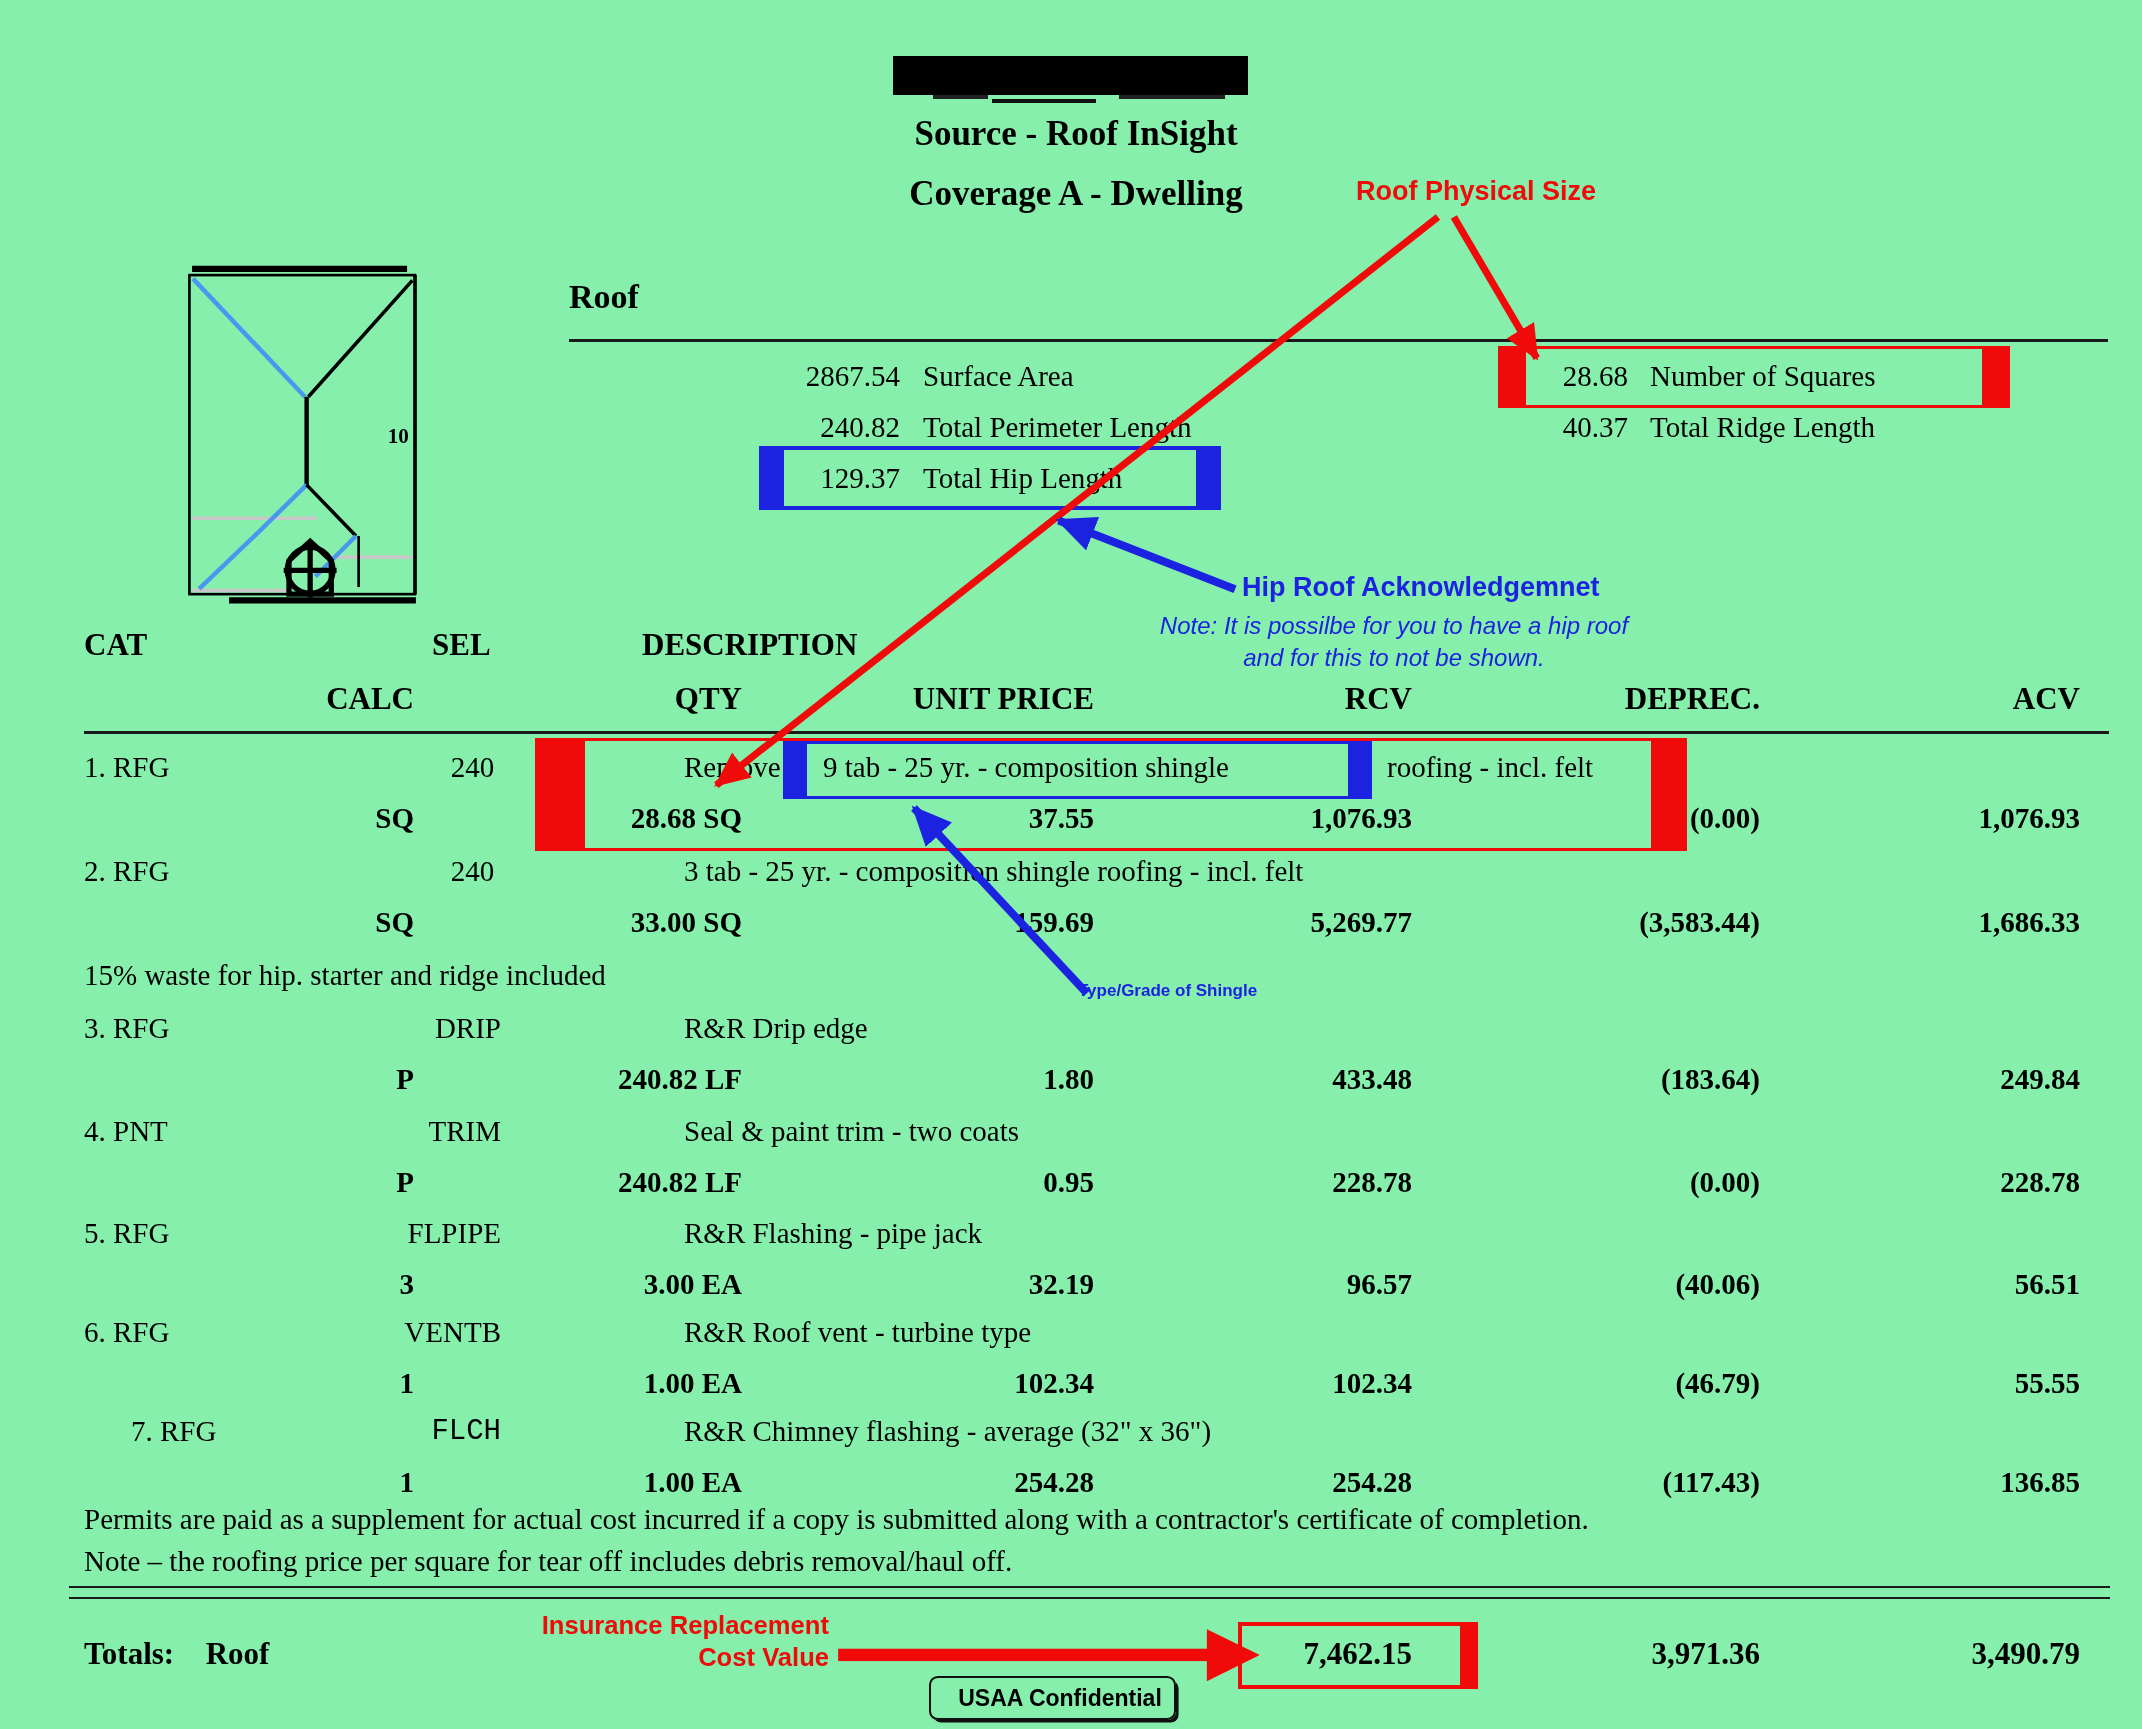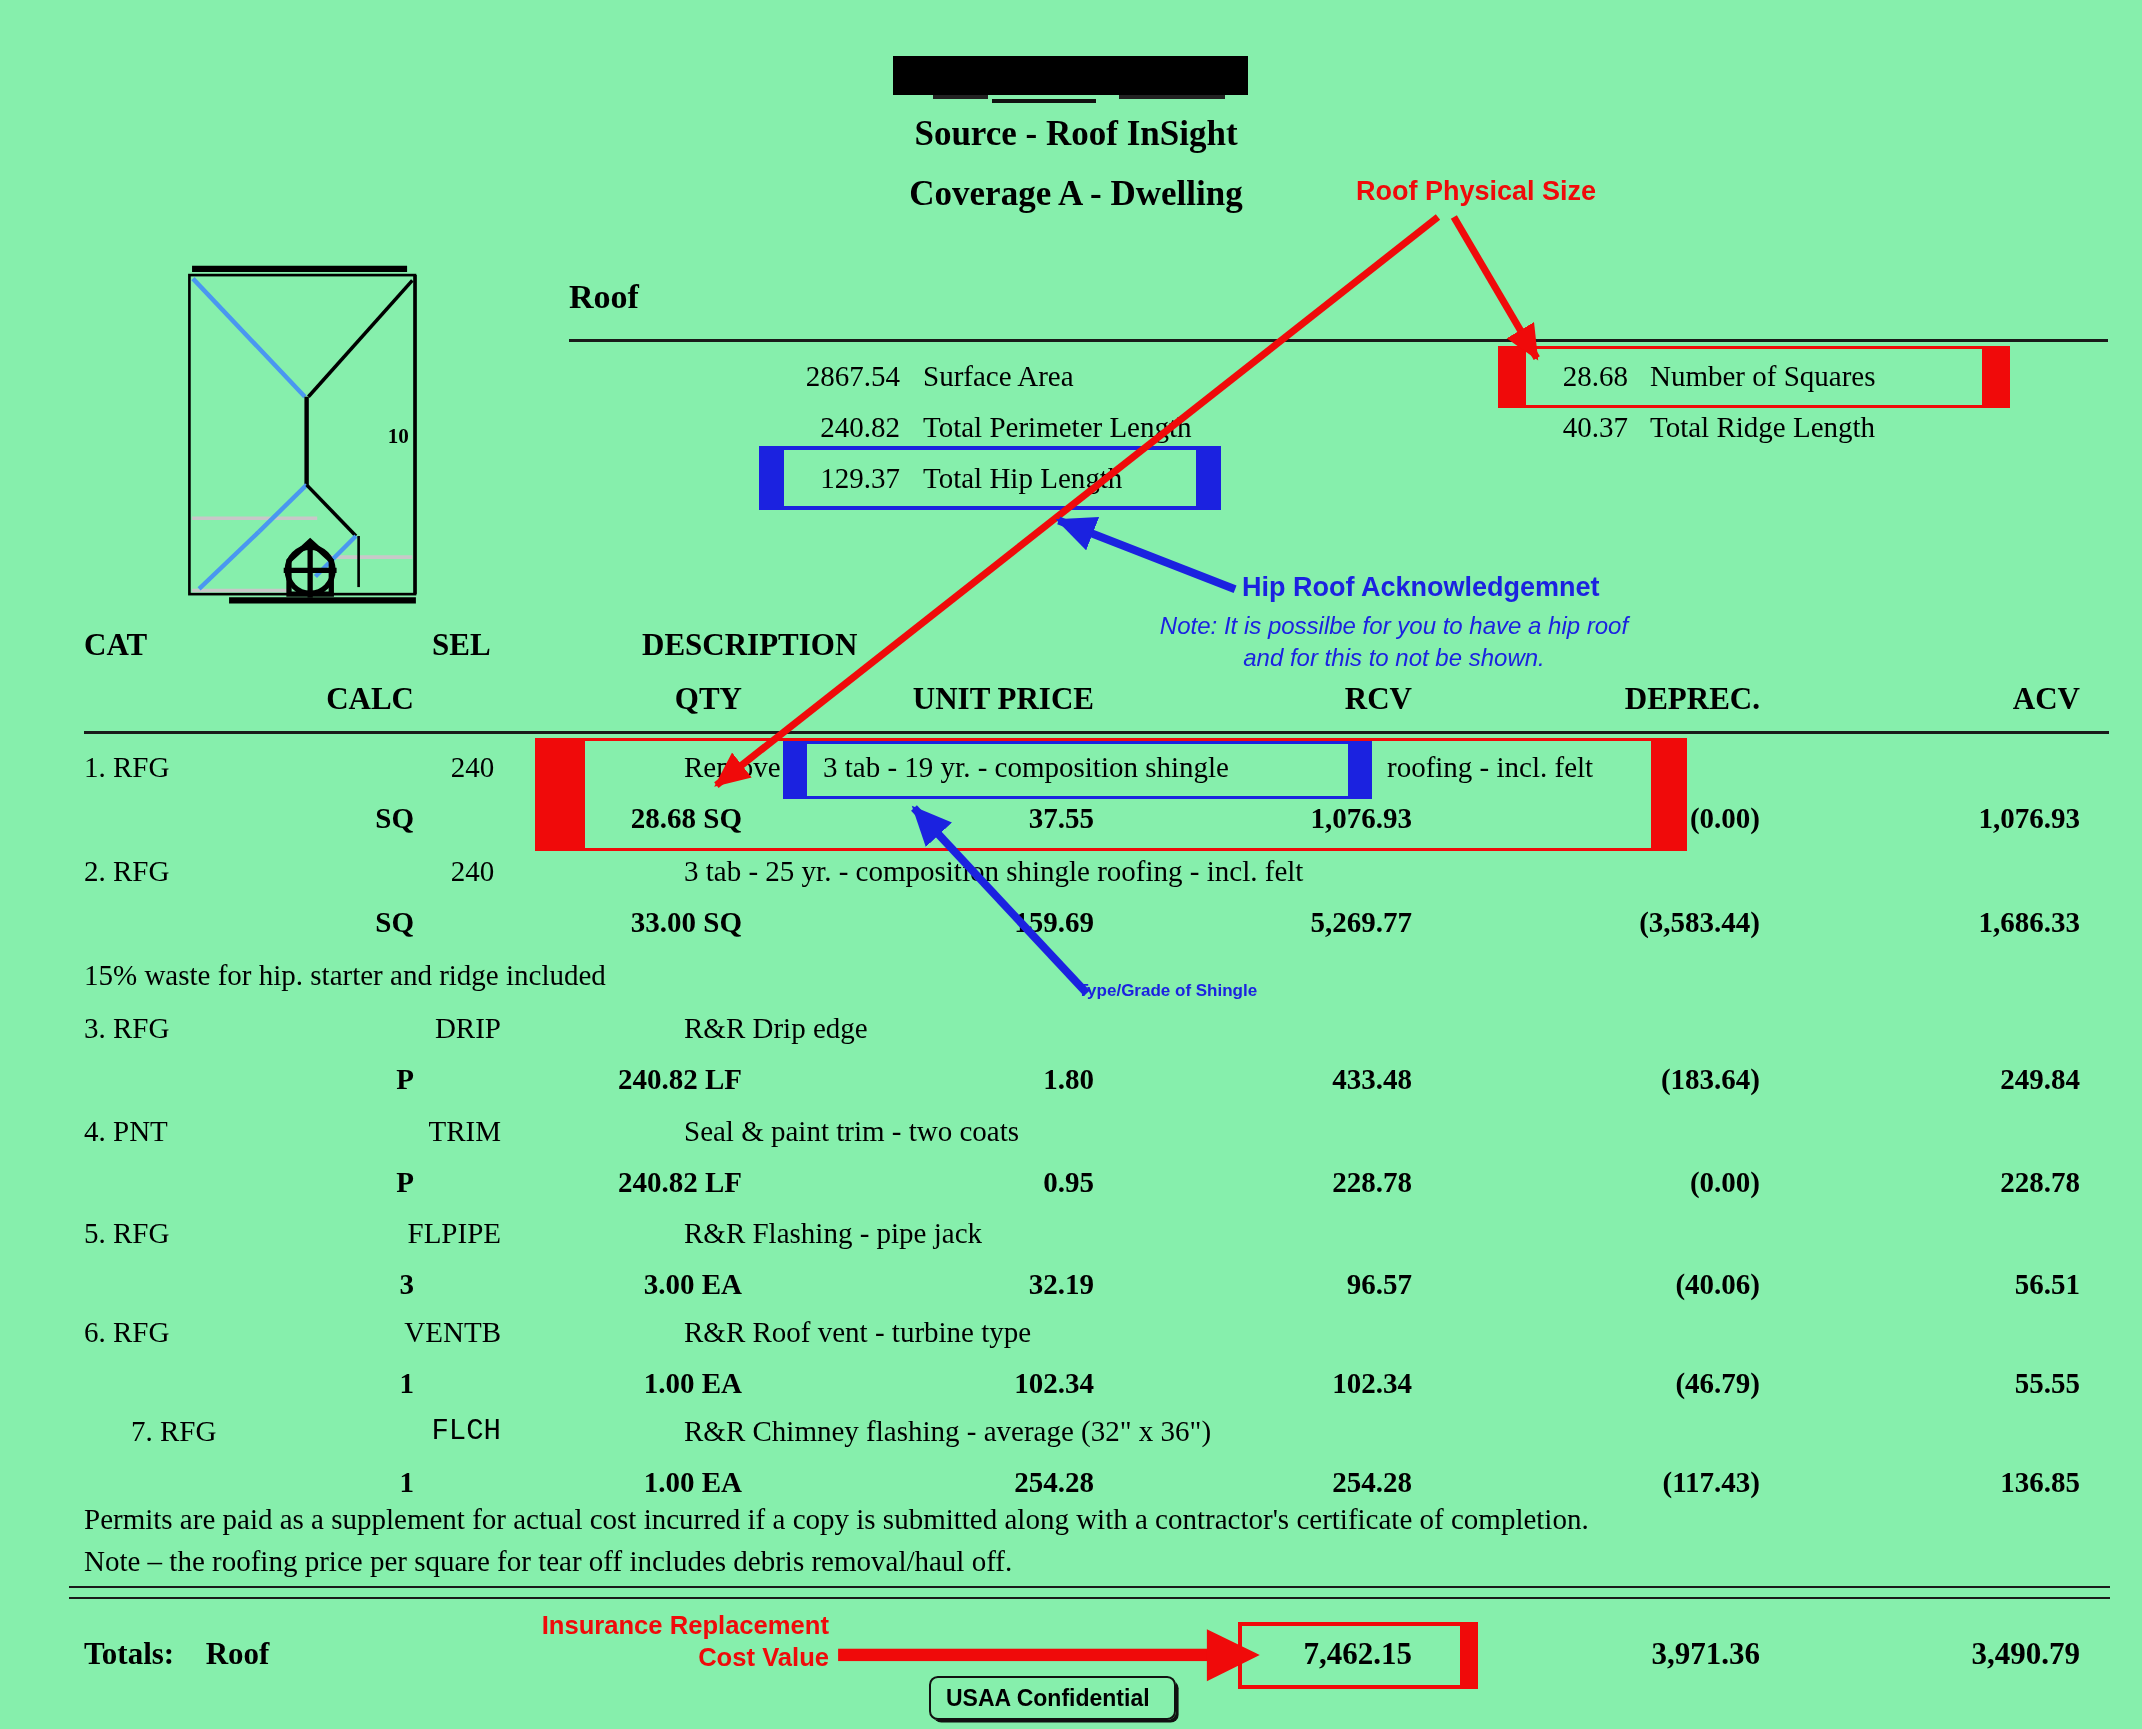--- a/index.html
+++ b/index.html
@@ -27,21 +27,21 @@
   .c-rcv{left:1191px;width:221px;text-align:right;}
   .c-dep{left:1522px;width:238px;text-align:right;}
   .c-acv{left:1842px;width:238px;text-align:right;}
   .cell{position:absolute;}
   
   .hl-box{position:absolute;box-sizing:border-box;}
   .hl-box .bar{position:absolute;top:-0.9px;bottom:-0.9px;}
   .rule{position:absolute;background:#1a1a1a;}
   .dblrule{position:absolute;height:8.8px;border-top:2.6px solid #1a1a1a;border-bottom:2.6px solid #1a1a1a;}
   .badge{position:absolute;box-sizing:border-box;border:2.6px solid #111;border-radius:8.8px;
-         box-shadow:3.5px 3.5px 0 -0.9px #111;display:flex;align-items:center;padding-left:15px;}
+         box-shadow:3.5px 3.5px 0 -0.9px #111;display:flex;align-items:center;justify-content:center;padding-left:15px;}
   svg{display:block;}
   #arrows{position:absolute;left:0;top:0;pointer-events:none;}
 </style>
 </head>
 <body>
 
 <div id="page">
 
   <div class="abs" style="left:893px;top:56px;width:355px;height:39px;background:#000;"></div>
   <div class="abs" style="left:933px;top:95px;width:55px;height:4.4px;background:#222;"></div>
@@ -122,21 +122,21 @@
   </div>
   <div class="hl-box" style="left:783px;top:741px;width:589px;height:58px;border:3.5px solid #1b22e0;">
     <div class="bar" style="left:-1.8px;width:23px;background:#1b22e0;"></div>
     <div class="bar" style="right:-1.8px;width:23px;background:#1b22e0;"></div>
   </div>
 
   <div>
     <div class="cell ser t33 c-cat" style="top:748px;">1. RFG</div>
     <div class="cell ser t33 c-sel" style="top:748px;">240</div>
     <div class="cell ser t33" style="left:684px;top:748px;">Remove</div>
-    <div class="cell ser t33" style="left:823px;top:748px;">3 tab - 19 yr. - composition shingle</div>
+    <div class="cell ser t33" style="left:823px;top:748px;">9 tab - 25 yr. - composition shingle</div>
     <div class="cell ser t33" style="left:1387px;top:748px;">roofing - incl. felt</div>
     <div class="cell ser b t33 c-calc" style="top:799px;">SQ</div>
     <div class="cell ser b t33 c-qty" style="top:799px;">28.68 SQ</div>
     <div class="cell ser b t33 c-unit" style="top:799px;">37.55</div>
     <div class="cell ser b t33 c-rcv" style="top:799px;">1,076.93</div>
     <div class="cell ser b t33 c-dep" style="top:799px;">(0.00)</div>
     <div class="cell ser b t33 c-acv" style="top:799px;">1,076.93</div>
   </div>
 
   <div>

